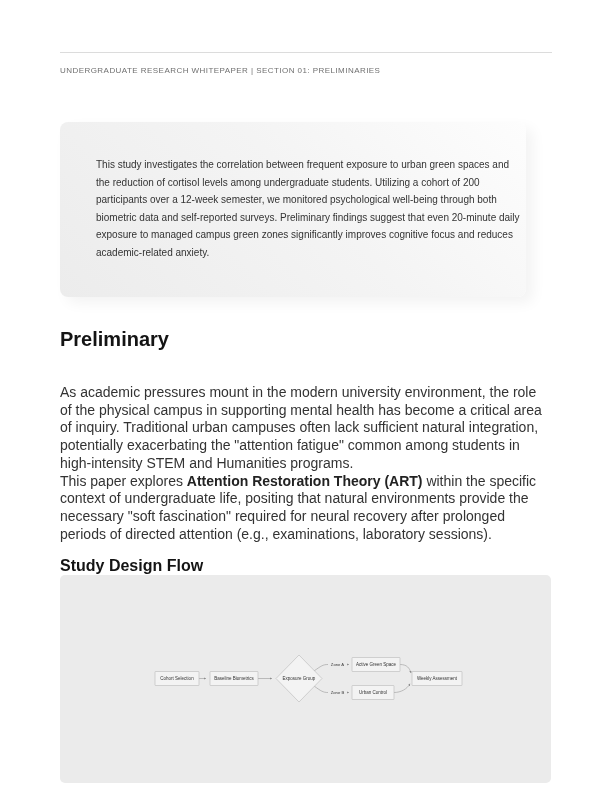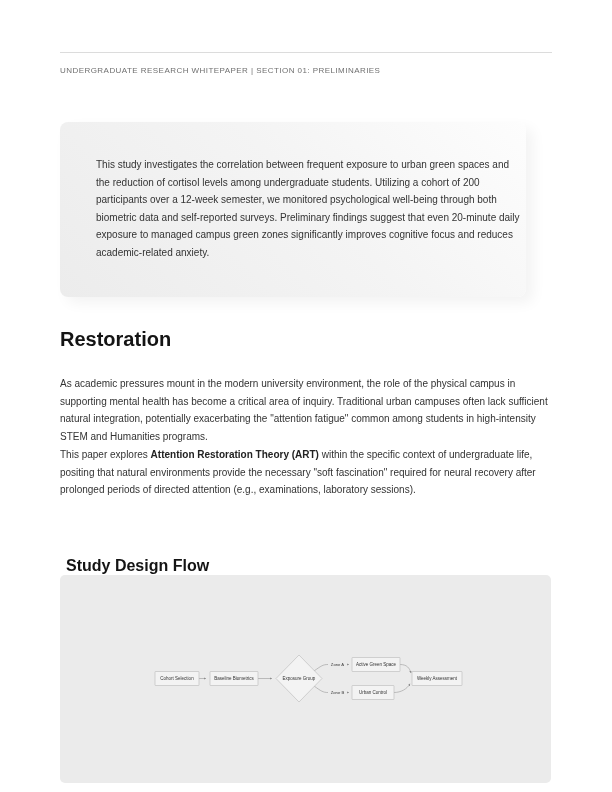--- a/index.html
+++ b/index.html
@@ -34,27 +34,27 @@
   }
   .abstract-body {
     margin:17px; width:428px;
     font-size:10px; line-height:17.6px; color:#333333;
   }
   .intro-title {
     position:absolute; top:328px; left:60px; margin:0;
     font-size:20px; font-weight:700; color:#141414;
   }
   .intro-text {
-    position:absolute; top:375px; left:60px; width:490px;
-    font-size:10px; line-height:17.7px; color:#333333;
+    position:absolute; top:384px; left:60px; width:490px;
+    font-size:14px; line-height:17.7px; color:#333333;
   }
   .intro-text p { margin:0; }
   .intro-text .b { font-weight:700; color:#222222;margin-top:15px; }
   .study-title {
-    position:absolute; top:557px; left:66px; margin:0;
+    position:absolute; top:557px; left:60px; margin:0;
     font-size:16px; font-weight:700; color:#141414;
     z-index:1;
   }
   .diagram-card {
     position:absolute; top:575px; left:60px;
     width:491px; height:208px;
     background:#ebebeb; border-radius:5px;
     z-index:2;
   }
   .diagram-card svg { display:block; width:491px; height:208px; }
@@ -67,21 +67,21 @@
 <body>
 
 <div class="rule"></div>
 
 <div class="meta">UNDERGRADUATE RESEARCH WHITEPAPER | SECTION 01: PRELIMINARIES</div>
 
 <section class="abstract-card">
   <p class="abstract-body">This study investigates the correlation between frequent exposure to urban green spaces and the reduction of cortisol levels among undergraduate students. Utilizing a cohort of 200 participants over a 12-week semester, we monitored psychological well-being through both biometric data and self-reported surveys. Preliminary findings suggest that even 20-minute daily exposure to managed campus green zones significantly improves cognitive focus and reduces academic-related anxiety.</p>
 </section>
 
-<h1 class="intro-title">Restoration</h1>
+<h1 class="intro-title">Preliminary</h1>
 
 <div class="intro-text">
   <p>As academic pressures mount in the modern university environment, the role of the physical campus in supporting mental health has become a critical area of inquiry. Traditional urban campuses often lack sufficient natural integration, potentially exacerbating the "attention fatigue" common among students in high-intensity STEM and Humanities programs.</p>
   <p><span>This paper explores </span><span class="b">Attention Restoration Theory (ART)</span><span> within the specific context of undergraduate life, positing that natural environments provide the necessary "soft fascination" required for neural recovery after prolonged periods of directed attention (e.g., examinations, laboratory sessions).</span></p>
 </div>
 
 <h2 class="study-title">Study Design Flow</h2>
 
 <figure class="diagram-card" style="margin:0;">
   <svg viewBox="0 0 491 208" xmlns="http://www.w3.org/2000/svg">

